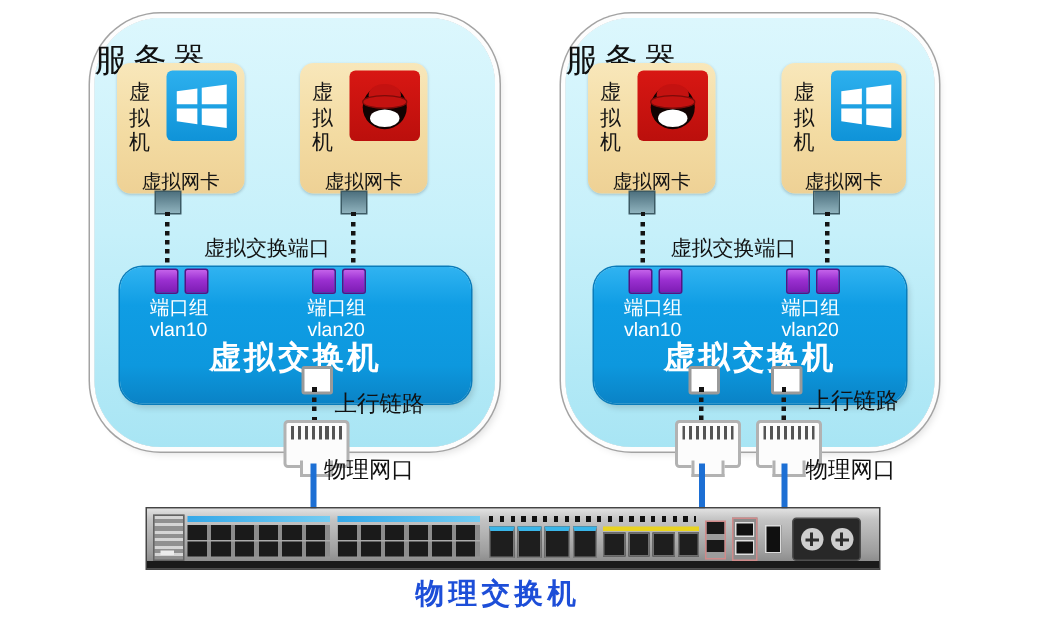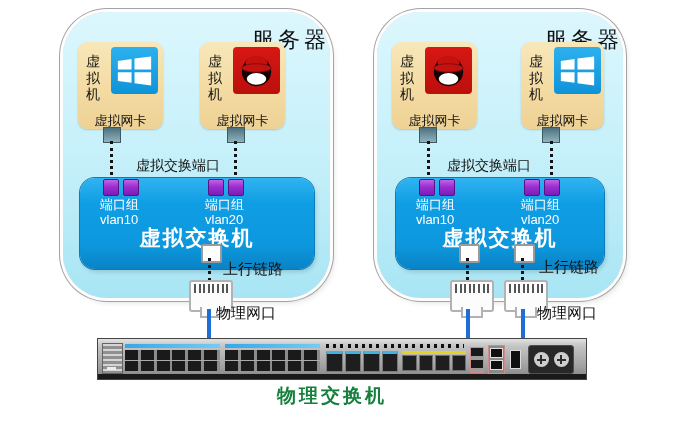--- a/index.html
+++ b/index.html
@@ -5,21 +5,21 @@
   html,body{margin:0;padding:0;background:#fff;}
   .stage{position:relative;width:694px;height:422px;background:#fff;overflow:hidden;
          font-family:"Liberation Sans","DejaVu Sans",sans-serif;color:#111;}
 
   
   .server{position:absolute;top:12px;height:286px;border-radius:44px;
     background:linear-gradient(180deg,#dcf7fd 0%,#c6f0fa 50%,#a8e5f4 100%);
     box-shadow:0 0 0 3px #fdfdfd,0 0 0 4px #a3a3a3,3px 4px 6px rgba(0,0,0,.15);}
   .server1{left:63px;width:267px;}
   .server2{left:377px;width:246px;}
-  .server-title{position:absolute;top:13px;left:0;right:0;text-align:right;
+  .server-title{position:absolute;top:13px;left:0;right:0;text-align:left;
     font-size:22px;letter-spacing:4px;color:#101010;}
 
   
   .vm{position:absolute;top:42px;width:85px;height:87px;border-radius:9px;
     background:linear-gradient(180deg,#f8e7ba 0%,#f3dba2 55%,#eed195 100%);
     box-shadow:0 1px 2px rgba(0,0,0,.18);}
   .s1vm1{left:78px;} .s1vm2{left:200px;} .s2vm1{left:392px;} .s2vm2{left:521px;width:83px;}
   .vm-label{position:absolute;left:8px;top:11px;width:15px;font-size:14px;
     line-height:16.5px;word-break:break-all;color:#141414;}
   .os-logo{position:absolute;left:33px;top:5px;width:47px;height:47px;border-radius:4px;}
@@ -91,21 +91,21 @@
   .usb{position:absolute;left:390px;top:6px;width:15px;height:27px;border:1px solid #d08a8a;background:#8a8a8a;}
   .usb-slot{height:8px;background:#101010;border:1px solid #e0e0e0;margin:2px 1px 0 1px;}
   .sport{position:absolute;left:412px;top:11px;width:9px;height:17px;background:#101010;border:1px solid #dcdcdc;}
   .psu{position:absolute;left:430px;top:6px;width:44px;height:27px;background:#282828;
     border:1px solid #4e4e4e;border-radius:3px;display:flex;align-items:center;justify-content:center;gap:5px;}
   .psu-hole{position:relative;width:15px;height:15px;border-radius:50%;background:#cecece;}
   .psu-hole::before{content:"";position:absolute;left:3px;top:6.5px;width:9px;height:2px;background:#2d2d2d;}
   .psu-hole::after{content:"";position:absolute;left:6.5px;top:3px;width:2px;height:9px;background:#2d2d2d;}
 
   .pswitch-label{position:absolute;left:277px;top:383px;font-size:19px;font-weight:bold;
-    letter-spacing:3px;color:#15803d;}
+    letter-spacing:3px;color:#1d4ed8;}
   .watermark{position:absolute;right:6px;top:399px;font-size:13px;color:#b2b2b2;}
 </style>
 </head>
 <body>
 
 <div class="stage">
 
   <div class="server server1">
     <div class="server-title">服务器</div>
   </div>

